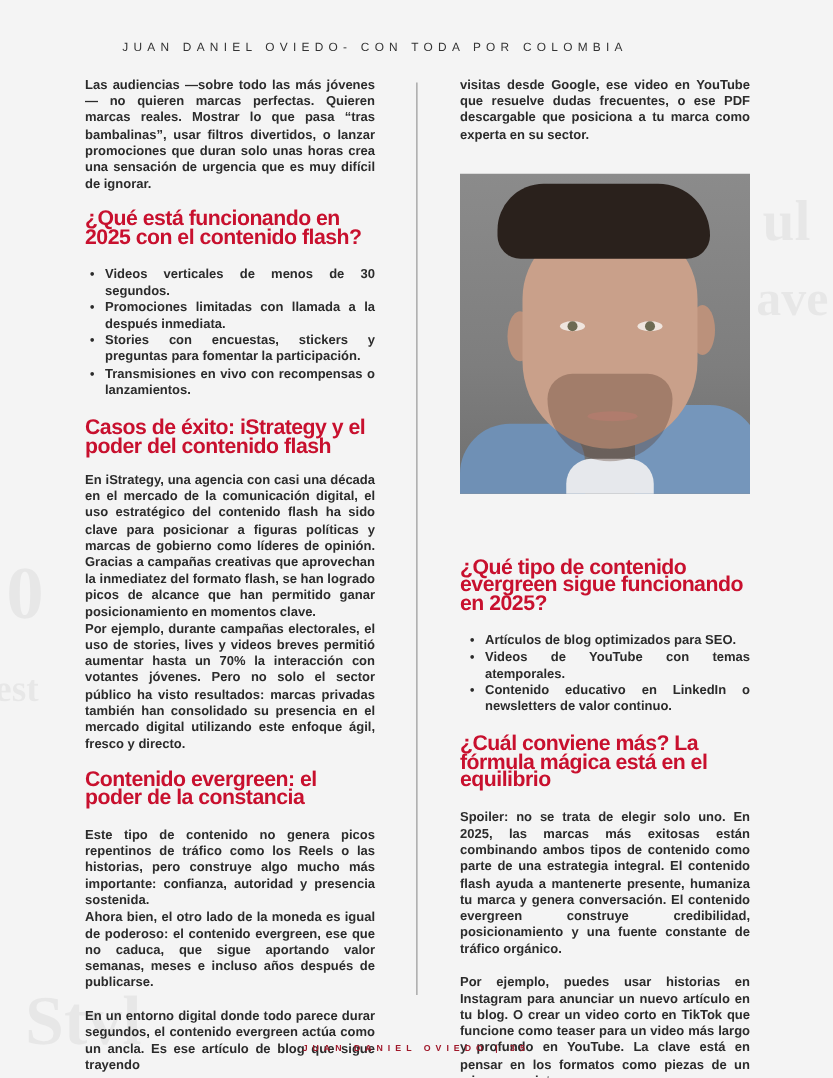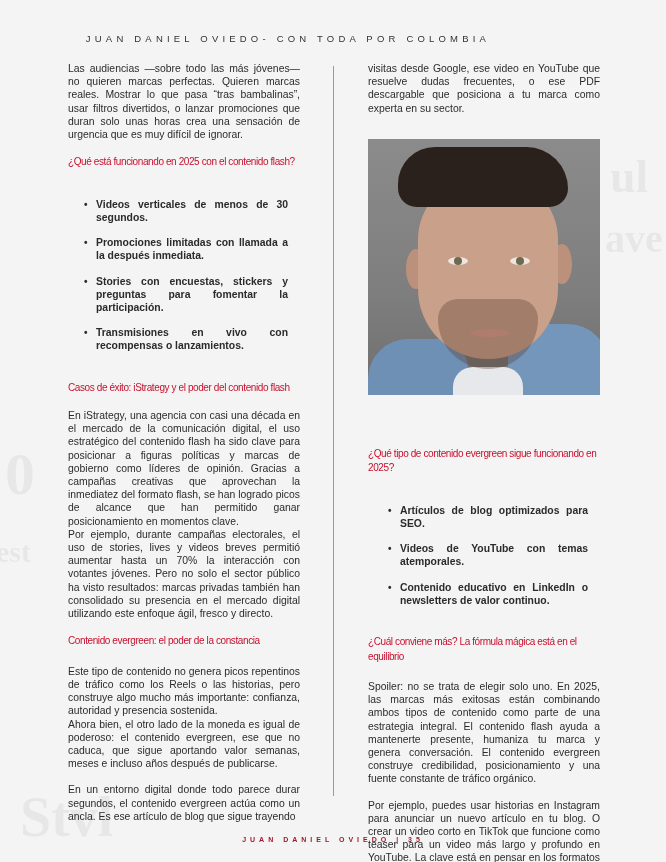--- a/index.html
+++ b/index.html
@@ -8,35 +8,35 @@
     background: #f4f4f4;
     font-family: "Liberation Sans", sans-serif;
     color: #2b2b2b;
   }
   .bg-texture { position: absolute; inset: 0; pointer-events: none; overflow: hidden; }
   .bg-texture span {
     position: absolute; font-family: "Liberation Serif", serif; color: rgba(0,0,0,0.05);
     font-weight: bold; white-space: nowrap;
   }
   .page-header {
-    position: absolute; top: 33px; left: 4px; width: 568px; text-align: center;
+    position: absolute; top: 33px; left: 16px; width: 568px; text-align: center;
     font-size: 9.5px; letter-spacing: 4.2px; color: #333; font-weight: normal;
   }
   .divider { position: absolute; left: 333px; top: 66px; width: 1px; height: 730px; background: #9a9a9a; }
   .col { position: absolute; top: 62px; font-size: 10.4px; line-height: 13.2px; text-align: justify; }
   .col.left { left: 68px; width: 232px; }
   .col.right { left: 368px; width: 232px; }
-  p { margin: 0; }
+  p { margin: 0; font-weight: bold; }
   .gap { height: 13px; }
   h2 {
-    margin: 0; color: #c8102e; font-weight: normal; font-size: 10px; line-height: 14.5px;
+    margin: 0; color: #c8102e; font-weight: bold; font-size: 17px; line-height: 14.5px;
     letter-spacing: -0.4px; text-align: left;
   }
   ul { margin: 0; padding-left: 16px; font-weight: bold; }
-  ul li { margin: 12px; list-style: none; position: relative; }
+  ul li { margin: 0; list-style: none; position: relative; }
   ul li::before { content: "\2022"; position: absolute; left: -12px; top: 0; font-size: 10px; }
   .photo {
     position: relative; width: 232px; height: 256px; margin-top: 0;
     background: linear-gradient(180deg, #8b8b8b 0%, #7e7e7e 60%, #6f6f6f 100%);
     overflow: hidden;
   }
   .photo .hair { position: absolute; left: 30px; top: 6px; width: 170px; height: 110px; background: #2a211c; border-radius: 80px 90px 40px 40px; }
   .photo .face { position: absolute; left: 50px; top: 40px; width: 140px; height: 180px; background: #c9a08a; border-radius: 60px 60px 70px 70px; }
   .photo .ear-l { position: absolute; left: 38px; top: 110px; width: 20px; height: 40px; background: #bb917b; border-radius: 50%; }
   .photo .ear-r { position: absolute; left: 184px; top: 105px; width: 20px; height: 40px; background: #bb917b; border-radius: 50%; }

